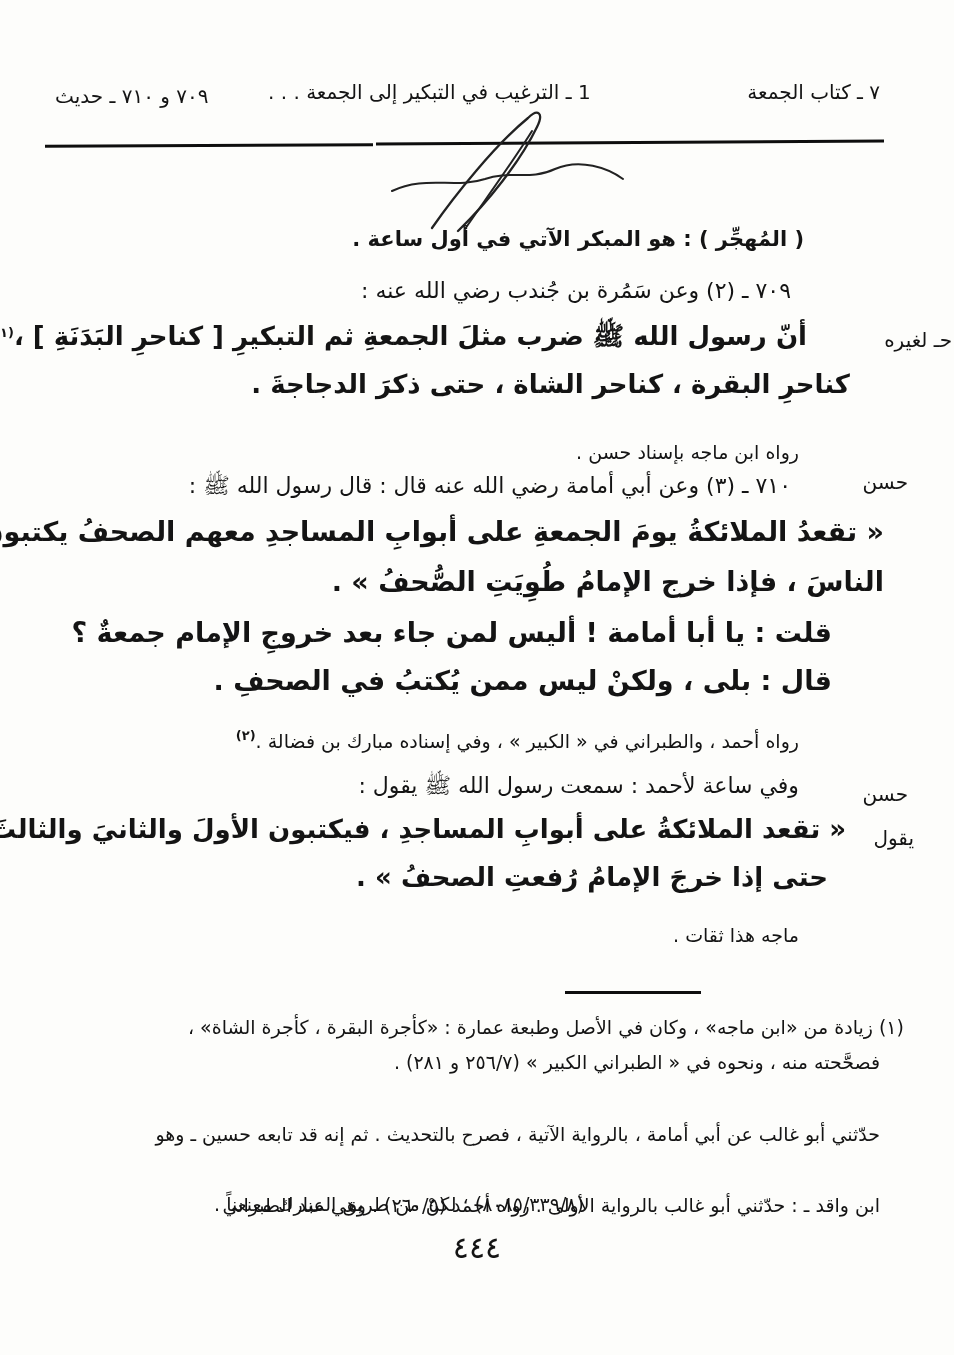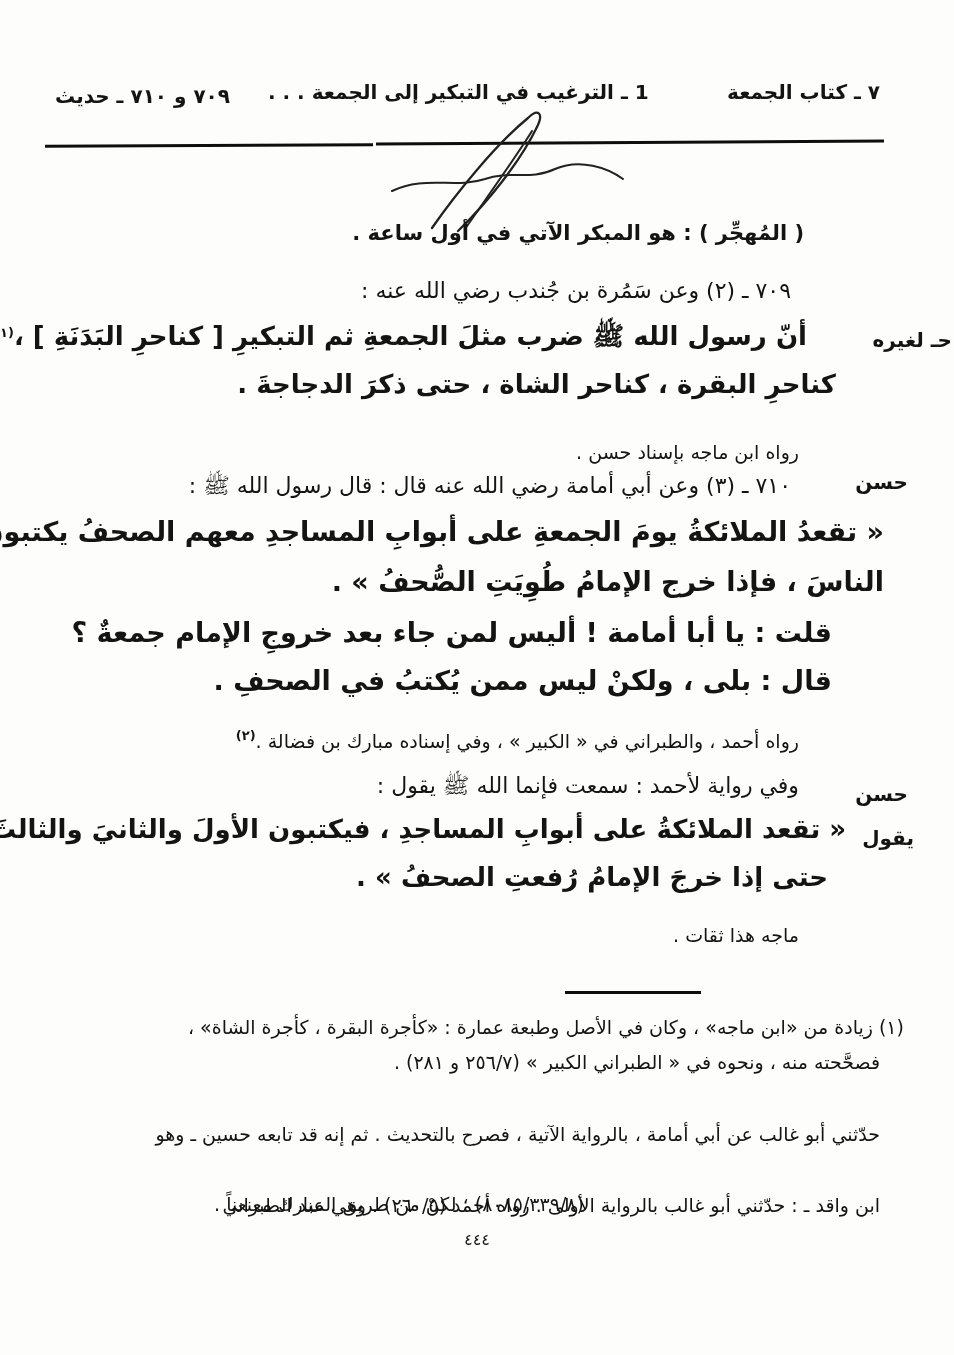--- a/index.html
+++ b/index.html
@@ -7,31 +7,31 @@
     position:relative;
     width:954px;height:1355px;
     margin:0 auto;
     background:#fdfdfb;
     font-family:"DejaVu Sans", sans-serif;
     direction:rtl;
     color:#141414;
     overflow:hidden;
   }
   .abs{position:absolute;white-space:nowrap;}
-  .hdr{font-size:20px;font-weight:700;letter-spacing:-0.3px;}
+  .hdr{font-size:20px;font-weight:400;letter-spacing:-0.3px;}
   .rule{position:absolute;background:#0e0e0e;}
   .matn{font-weight:700;font-size:26px;}
   .matn-lg{font-weight:700;font-size:27px;}
   .gloss{font-weight:700;font-size:21px;}
   .narr{font-weight:400;font-size:22px;text-align:center;}
   .takhrij{font-weight:400;font-size:19px;}
   .fn{font-weight:400;font-size:19px;}
   .fnref{font-size:13px;font-weight:600;vertical-align:8px;}
-  .margin-label{position:absolute;font-size:20px;font-weight:700;white-space:nowrap;}
-  .pageno{font-size:16px;font-weight:500;}
+  .margin-label{position:absolute;font-size:20px;font-weight:400;white-space:nowrap;}
+  .pageno{font-size:30px;font-weight:500;}
   svg.scribble{position:absolute;pointer-events:none;}
 </style>
 </head>
 <body>
 
 <div class="page">
 
   <div class="abs hdr" style="top:80px;right:74px">٧ ـ كتاب الجمعة</div>
   <div class="abs hdr" style="top:80px;left:268px">1 ـ الترغيب في التبكير إلى الجمعة . . .</div>
   <div class="abs hdr" style="top:84px;left:55px">٧٠٩ و ٧١٠ ـ حديث</div>
@@ -44,47 +44,47 @@
     <path d="M 85 129 C 105 100, 134 60, 152 31" fill="none" stroke="#222" stroke-width="2" stroke-linecap="round"></path>
     <path d="M 12 91 C 45 75, 75 89, 105 79 C 130 70, 150 81, 175 69 C 200 58, 228 68, 243 79" fill="none" stroke="#222" stroke-width="2" stroke-linecap="round"></path>
   </svg>
 
   <div class="margin-label" style="top:328px;right:2px">حـ لغيره</div>
   <div class="margin-label" style="top:470px;right:46px">حسن</div>
   <div class="margin-label" style="top:782px;right:46px">حسن</div>
   <div class="margin-label" style="top:826px;right:40px">يقول</div>
 
 
-  <div class="abs gloss" style="top:221px;right:150px">( المُهجِّر ) : هو المبكر الآتي في أول ساعة .</div>
+  <div class="abs gloss" style="top:227px;right:150px">( المُهجِّر ) : هو المبكر الآتي في أول ساعة .</div>
 
   <div class="abs narr" style="top:278px;right:163px">٧٠٩ ـ (٢) وعن سَمُرة بن جُندب رضي الله عنه :</div>
 
   <div class="abs matn" style="top:320px;right:147px">
     <span>أنّ رسول الله ﷺ ضرب مثلَ الجمعةِ ثم التبكيرِ [ كناحرِ البَدَنَةِ ] ،</span><sup class="fnref">(١)</sup>
   </div>
 
-  <div class="abs matn" style="top:369px;right:118px">كناحرِ البقرة ، كناحر الشاة ، حتى ذكرَ الدجاجةَ .</div>
+  <div class="abs matn" style="top:369px;right:104px">كناحرِ البقرة ، كناحر الشاة ، حتى ذكرَ الدجاجةَ .</div>
 
   <div class="abs takhrij" style="top:441px;right:155px">رواه ابن ماجه بإسناد حسن .</div>
 
   <div class="abs narr" style="top:472px;right:163px">٧١٠ ـ (٣) وعن أبي أمامة رضي الله عنه قال : قال رسول الله ﷺ :</div>
 
   <div class="abs matn-lg" style="top:516px;right:70px">« تقعدُ الملائكةُ يومَ الجمعةِ على أبوابِ المساجدِ معهم الصحفُ يكتبونَ</div>
 
   <div class="abs matn-lg" style="top:617px;right:122px">قلت : يا أبا أمامة ! أليس لمن جاء بعد خروجِ الإمام جمعةٌ ؟</div>
 
   <div class="abs matn-lg" style="top:566px;right:70px">الناسَ ، فإذا خرج الإمامُ طُوِيَتِ الصُّحفُ » .</div>
 
   <div class="abs matn-lg" style="top:665px;right:122px">قال : بلى ، ولكنْ ليس ممن يُكتبُ في الصحفِ .</div>
 
   <div class="abs takhrij" style="top:728px;right:155px">
     <span>رواه أحمد ، والطبراني في « الكبير » ، وفي إسناده مبارك بن فضالة .</span><sup class="fnref">(٢)</sup>
   </div>
 
-  <div class="abs narr" style="top:772px;right:155px">وفي رواية لأحمد : سمعت فإنما الله ﷺ يقول :</div>
+  <div class="abs narr" style="top:772px;right:155px">وفي ساعة لأحمد : سمعت رسول الله ﷺ يقول :</div>
 
   <div class="abs matn" style="top:814px;right:108px">« تقعد الملائكةُ على أبوابِ المساجدِ ، فيكتبون الأولَ والثانيَ والثالثَ ،</div>
 
   <div class="abs matn" style="top:862px;right:126px">حتى إذا خرجَ الإمامُ رُفعتِ الصحفُ » .</div>
 
   <div class="abs takhrij" style="top:924px;right:155px">ماجه هذا ثقات .</div>
 
   <div class="rule" style="top:991px;left:565px;width:136px;height:2.5px"></div>
 
   <div class="abs fn" style="top:1016px;right:50px">(١) زيادة من «ابن ماجه» ، وكان في الأصل وطبعة عمارة : «كأجرة البقرة ، كأجرة الشاة» ،</div>

